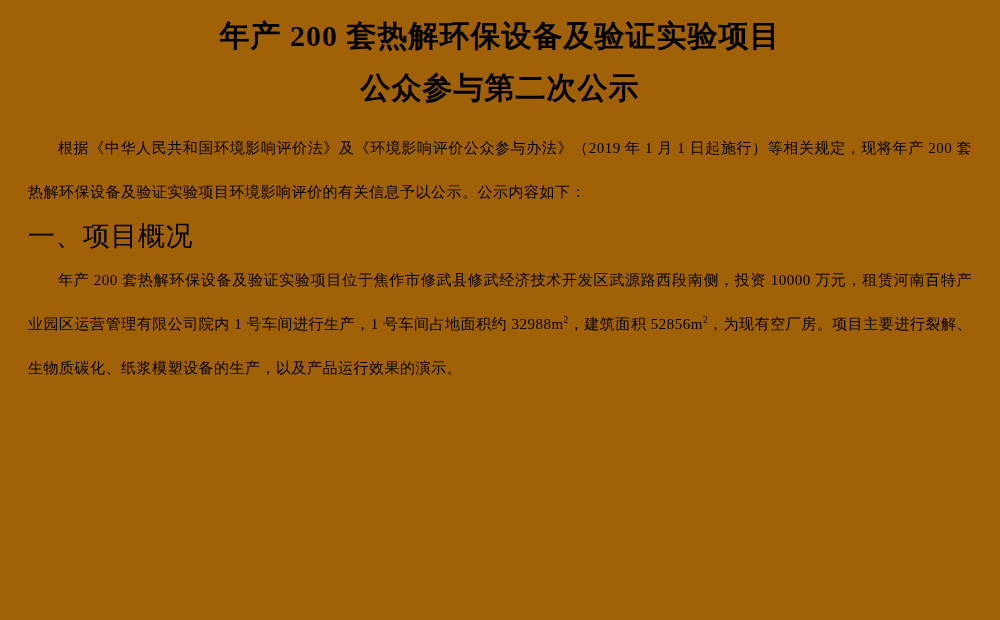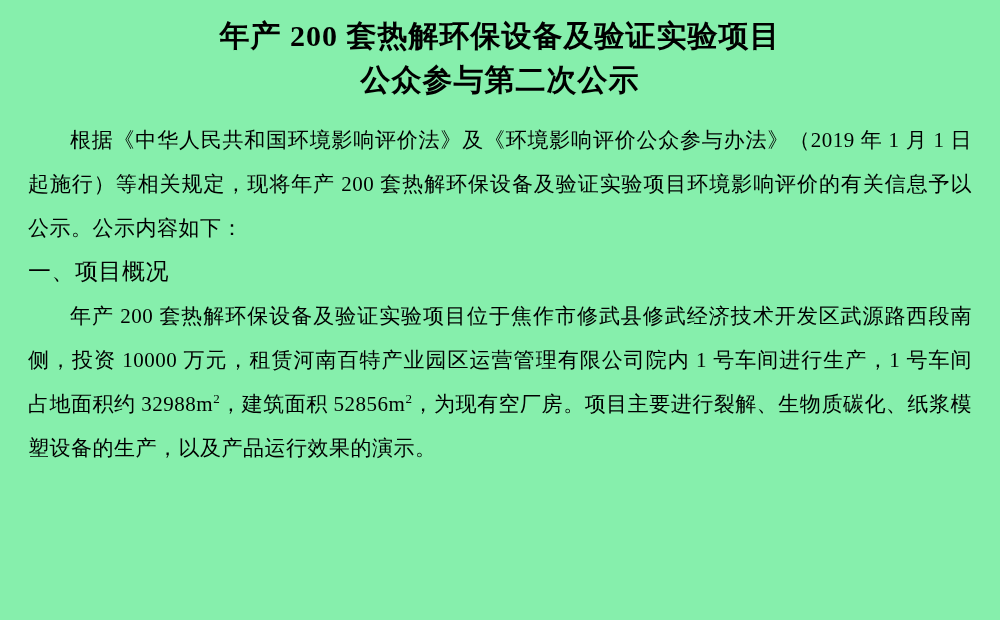--- a/index.html
+++ b/index.html
@@ -12,49 +12,50 @@
     height: 620px;
     font-family: "Liberation Serif", "DejaVu Serif", serif;
     color: #000000;
     overflow: hidden;
   }
   .page {
     width: 1000px;
     height: 620px;
     box-sizing: border-box;
     padding: 8px 28px 0 28px;
-    background: #86efac;
+    background: #a16207;
   }
   .doc-title {
     text-align: center;
     font-size: 30px;
     line-height: 44px;
     font-weight: 700;
     letter-spacing: 1px;
     margin: 6px 0 0 0;
   }
   .doc-title .line2 {
     display: block;
+    margin-top: 8px;
   }
   .body-block {
     margin-top: 16px;
   }
   p.para {
-    font-size: 21px;
+    font-size: 15px;
     line-height: 44px;
     margin: 0;
     text-align: justify;
     text-justify: inter-ideograph;
     letter-spacing: 0.5px;
   }
   p.indent {
     text-indent: 2em;
   }
   .section-head {
-    font-size: 23px;
+    font-size: 27px;
     line-height: 44px;
     margin: 0;
     letter-spacing: 0.5px;
   }
   sup {
     font-size: 0.62em;
     vertical-align: super;
     line-height: 0;
   }
 </style>

